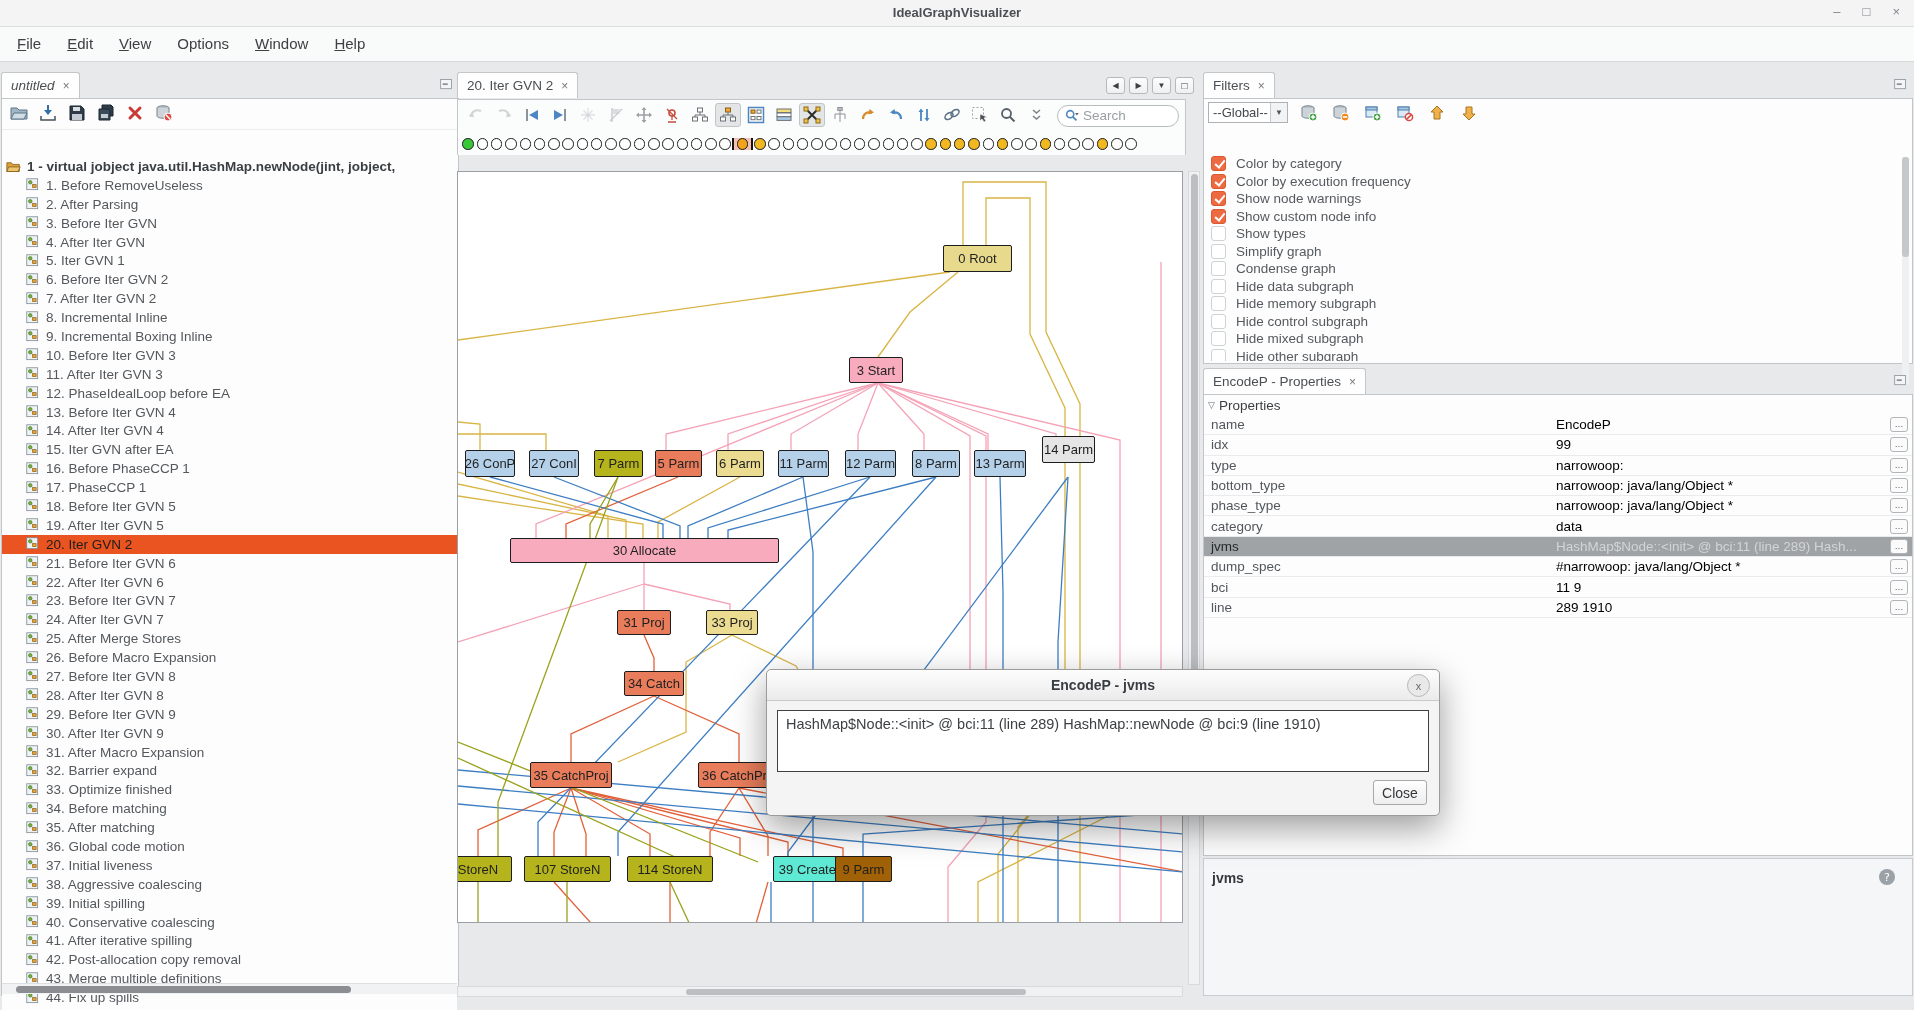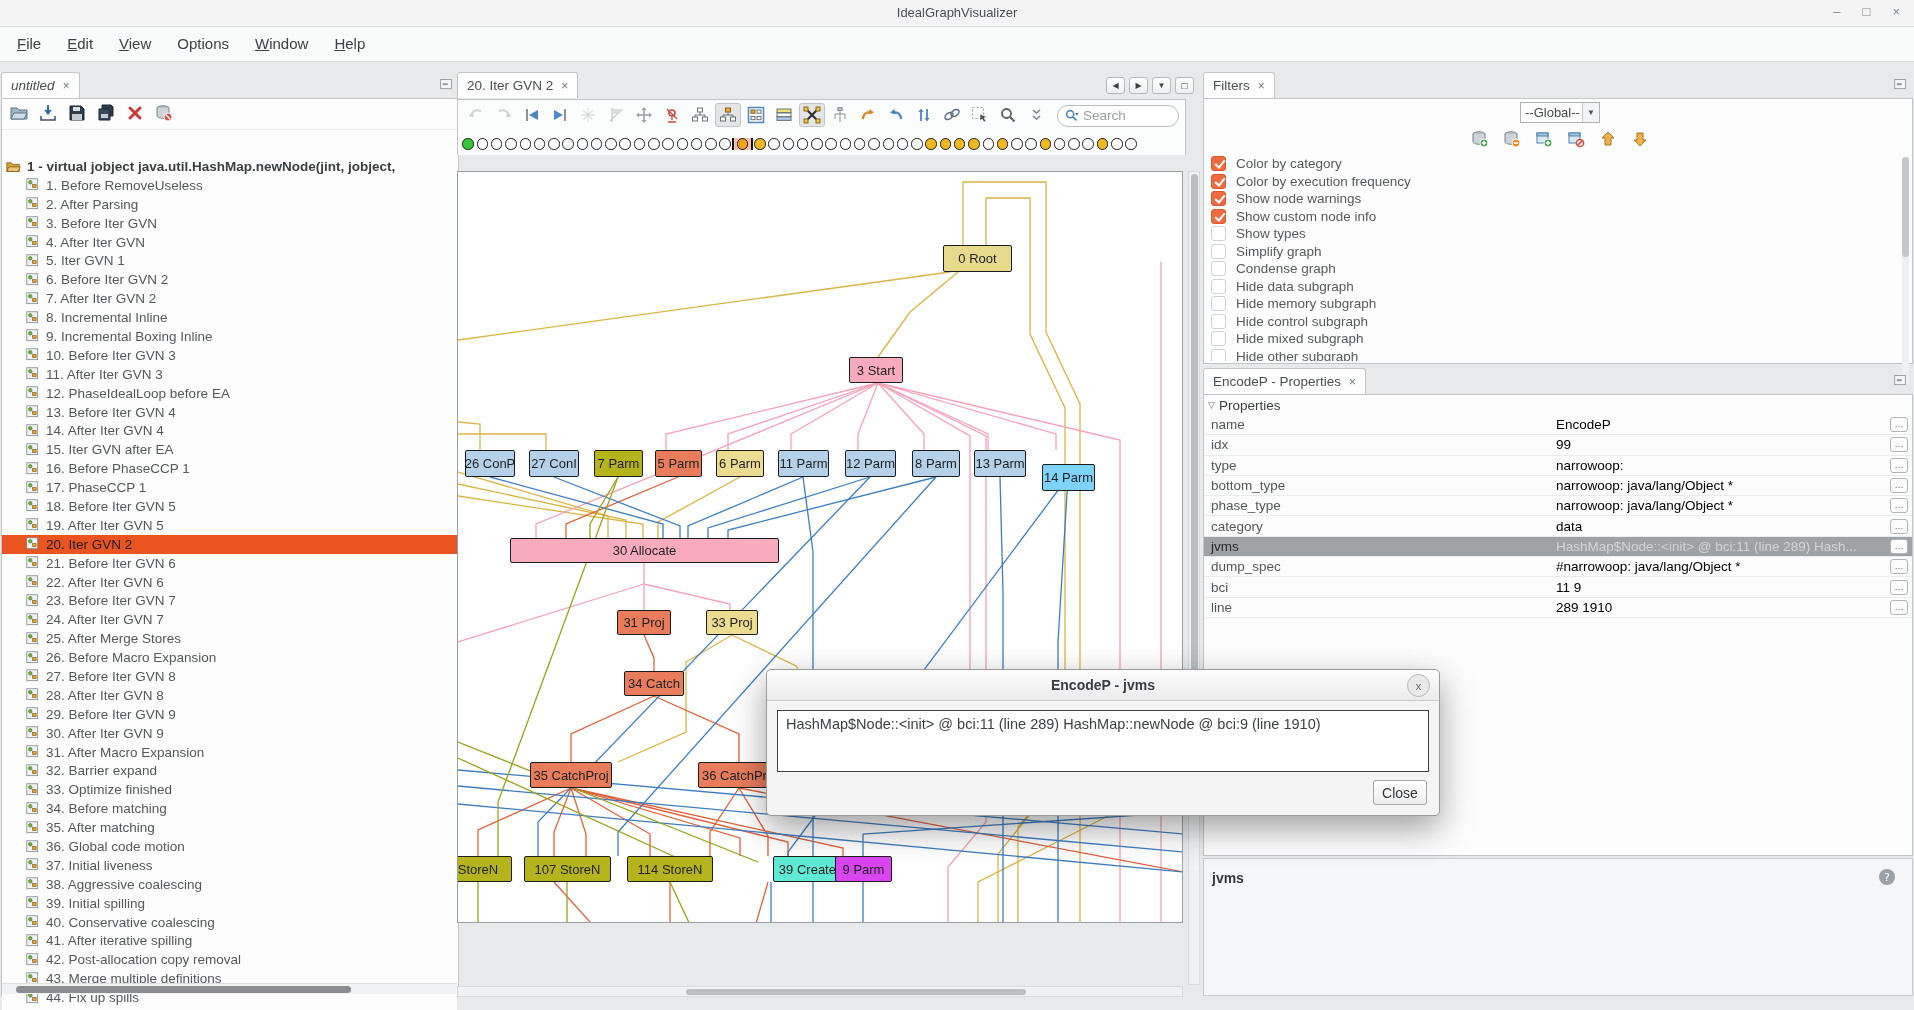--- a/index.html
+++ b/index.html
@@ -1,21 +1,21 @@
 <!DOCTYPE html>
 <html><head>
 <meta charset="utf-8">
 <style>
   * { box-sizing: border-box; margin: 0; padding: 0; }
   html,body { width:1914px; height:1010px; overflow:hidden; }
   body { font-family:"Liberation Sans", sans-serif; background:#e7e9ea; position:relative; }
 
   
   #titlebar { position:absolute; left:0; top:0; width:1914px; height:27px; background:#f4f4f5; border-bottom:1px solid #dcdee0; }
-  #titlebar .title { position:absolute; left:0; right:0; top:5px; text-align:center; font-size:13px; font-weight:normal; color:#4b4f53; }
+  #titlebar .title { position:absolute; left:0; right:0; top:5px; text-align:center; font-size:13px; font-weight:bold; color:#4b4f53; }
   #titlebar .wctl { position:absolute; top:4px; right:14px; display:flex; gap:22px; color:#82868a; font-size:13px; }
   #titlebar .wctl span { cursor:default; }
 
   
   #menubar { position:absolute; left:0; top:27px; width:1914px; height:35px; background:#f9fafa; border-bottom:1px solid #d6d8da; padding-left:4px; }
   .menu-item { display:inline-block; padding:8px 13px 0 13px; font-size:15px; color:#3d4144; height:35px; }
   .menu-item u { text-decoration:underline; }
 
   
   .tabstrip { position:relative; height:26px; }
@@ -62,21 +62,21 @@
   .gnode { position:absolute; border:1.6px solid #1d1d1d; border-radius:2px; display:flex; align-items:center; justify-content:center; font-size:13px; color:#1f1f1f; white-space:nowrap; overflow:hidden; }
   #graph-vscroll { position:absolute; right:0; top:99px; width:12px; height:814px; background:#f0f1f2; border:1px solid #d8dadc; }
   #graph-vscroll .thumb { position:absolute; left:2px; top:2px; width:7px; height:625px; border-radius:4px; background:#bcbfc2; }
   #graph-hscroll { position:absolute; left:0; top:914px; width:726px; height:11px; background:#f0f1f2; border:1px solid #d8dadc; }
   #graph-hscroll .thumb { position:absolute; top:2px; left:228px; width:340px; height:6px; border-radius:3px; background:#bcbfc2; }
 
   
   #right-col { position:absolute; left:1203px; top:72px; width:710px; height:924px; }
   #filters-panel { position:absolute; left:0; top:0; width:710px; height:292px; }
   #filters-panel .panelbody { top:26px; }
-  #filters-toolbar { height:28px; padding:3px 0 0 4px; display:flex; align-items:center; gap:5px;flex-direction:column; }
+  #filters-toolbar { height:28px; padding:3px 0 0 4px; display:flex; align-items:flex-start; gap:5px; }
   .selbox { width:80px; height:21px; border:1px solid #aeb2b5; background:#fff; display:flex; align-items:center; font-size:13px; color:#44484c; }
   .selbox .txt { flex:1; padding-left:4px; }
   .selbox .car { width:17px; height:19px; border-left:1px solid #c6c9cb; background:#f2f3f4; font-size:8px; color:#555; display:flex; align-items:center; justify-content:center; }
   .fbtn { display:inline-flex; width:24px; height:22px; align-items:center; justify-content:center; margin:0 4px; }
   #filter-list { position:absolute; left:2px; right:12px; top:56px; bottom:2px; overflow:hidden; }
   .frow { height:17.5px; display:flex; align-items:center; gap:10px; padding-left:5px; font-size:13.5px; color:#565a5e; }
   .cb { width:15px; height:15px; border:1px solid #ced2d4; border-radius:3px; background:#fff; flex:none; }
   .cb.on { background:#ee6a41; border-color:#d85a33; }
   .cb.on::after { content:""; display:block; width:4px; height:8px; border:solid #fff; border-width:0 2px 2px 0; transform:rotate(40deg); margin:1px 0 0 5px; }
   #filters-vscroll { position:absolute; right:3px; top:58px; width:7px; height:228px; background:#eef0f1; border-radius:3px; }
@@ -893,32 +893,32 @@
         <div class="gnode" style="left: 391px; top: 185px; width: 54px; height: 26px; background: rgb(248, 171, 189);">3 Start</div>
         <div class="gnode" style="left: 7px; top: 278px; width: 50px; height: 27px; background: rgb(181, 209, 234);">26 ConP</div>
         <div class="gnode" style="left: 71px; top: 278px; width: 50px; height: 27px; background: rgb(181, 209, 234);">27 ConI</div>
         <div class="gnode" style="left: 136px; top: 278px; width: 49px; height: 27px; background: rgb(181, 180, 29);">7 Parm</div>
         <div class="gnode" style="left: 197px; top: 278px; width: 47px; height: 27px; background: rgb(233, 125, 91);">5 Parm</div>
         <div class="gnode" style="left: 258px; top: 278px; width: 48px; height: 27px; background: rgb(236, 220, 146);">6 Parm</div>
         <div class="gnode" style="left: 320px; top: 278px; width: 51px; height: 27px; background: rgb(181, 209, 234);">11 Parm</div>
         <div class="gnode" style="left: 387px; top: 278px; width: 51px; height: 27px; background: rgb(181, 209, 234);">12 Parm</div>
         <div class="gnode" style="left: 454px; top: 278px; width: 48px; height: 27px; background: rgb(181, 209, 234);">8 Parm</div>
         <div class="gnode" style="left: 516px; top: 278px; width: 52px; height: 27px; background: rgb(181, 209, 234);">13 Parm</div>
-        <div class="gnode" style="left: 584px; top: 292px; width: 53px; height: 27px; background: #7dd3fc;">14 Parm</div>
+        <div class="gnode" style="left: 584px; top: 264px; width: 53px; height: 27px; background: #e5e5e5;">14 Parm</div>
         <div class="gnode" style="left: 52px; top: 366px; width: 269px; height: 25px; background: rgb(248, 171, 189);">30 Allocate</div>
         <div class="gnode" style="left: 159px; top: 438px; width: 54px; height: 25px; background: rgb(233, 125, 91);">31 Proj</div>
         <div class="gnode" style="left: 248px; top: 438px; width: 52px; height: 25px; background: rgb(236, 220, 146);">33 Proj</div>
         <div class="gnode" style="left: 166px; top: 499px; width: 60px; height: 25px; background: rgb(233, 125, 91);">34 Catch</div>
         <div class="gnode" style="left: 72px; top: 590px; width: 82px; height: 26px; background: rgb(233, 125, 91);">35 CatchProj</div>
         <div class="gnode" style="left: 240px; top: 590px; width: 83px; height: 26px; background: rgb(233, 125, 91);">36 CatchProj</div>
         <div class="gnode" style="left: -14px; top: 684px; width: 68px; height: 26px; background: rgb(181, 180, 29);">StoreN</div>
         <div class="gnode" style="left: 66px; top: 684px; width: 87px; height: 26px; background: rgb(181, 180, 29);">107 StoreN</div>
         <div class="gnode" style="left: 169px; top: 684px; width: 86px; height: 26px; background: rgb(181, 180, 29);">114 StoreN</div>
         <div class="gnode" style="left: 271px; top: 684px; width: 84px; height: 26px; background: #5eead4; margin-left: 44px;">39 CreateEx</div>
-        <div class="gnode" style="left: 377px; top: 684px; width: 57px; height: 26px; background: #d946ef; text-align: center;">9 Parm</div>
+        <div class="gnode" style="left: 377px; top: 684px; width: 57px; height: 26px; background: #a16207; text-align: center;">9 Parm</div>
       </div>
   </div>
   <div id="graph-vscroll">
       <div class="thumb"></div>
     </div>
   <div id="graph-hscroll">
       <div class="thumb"></div>
     </div>
 </div>
 

